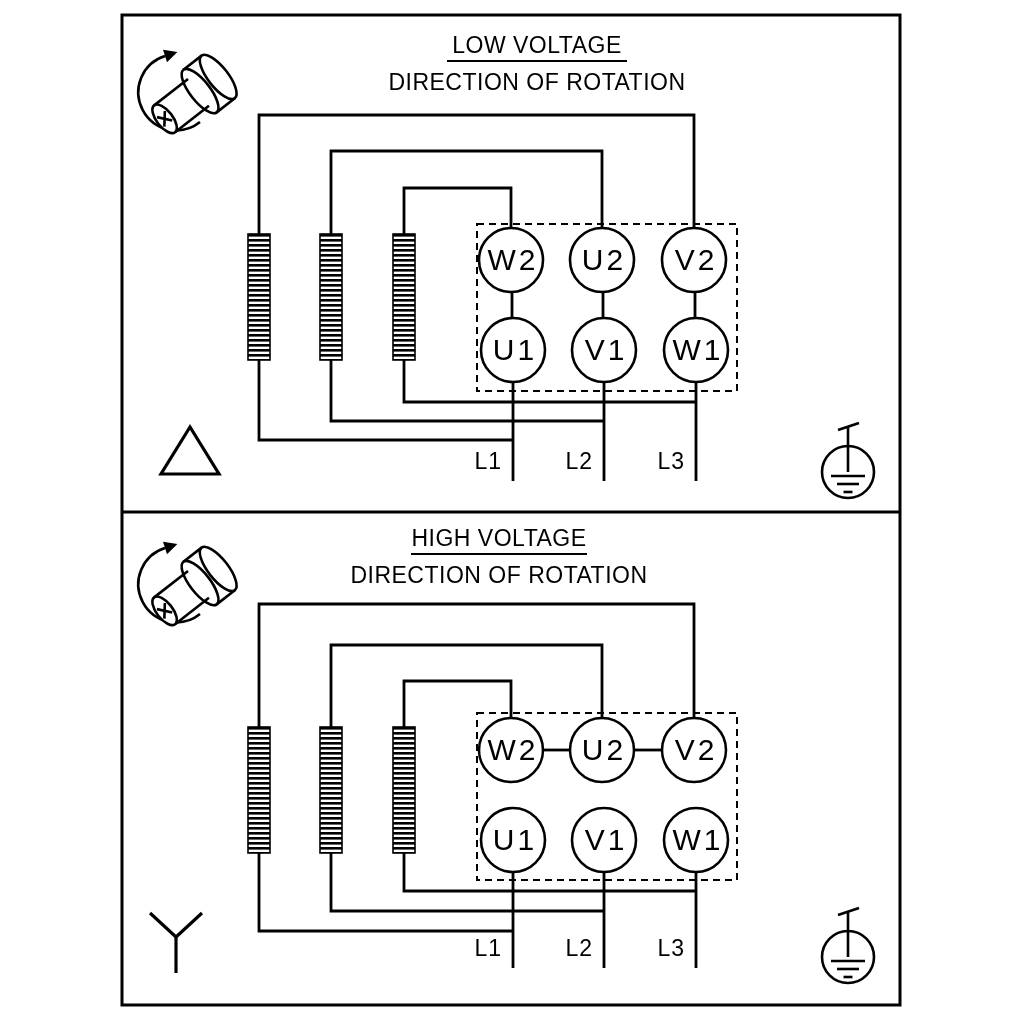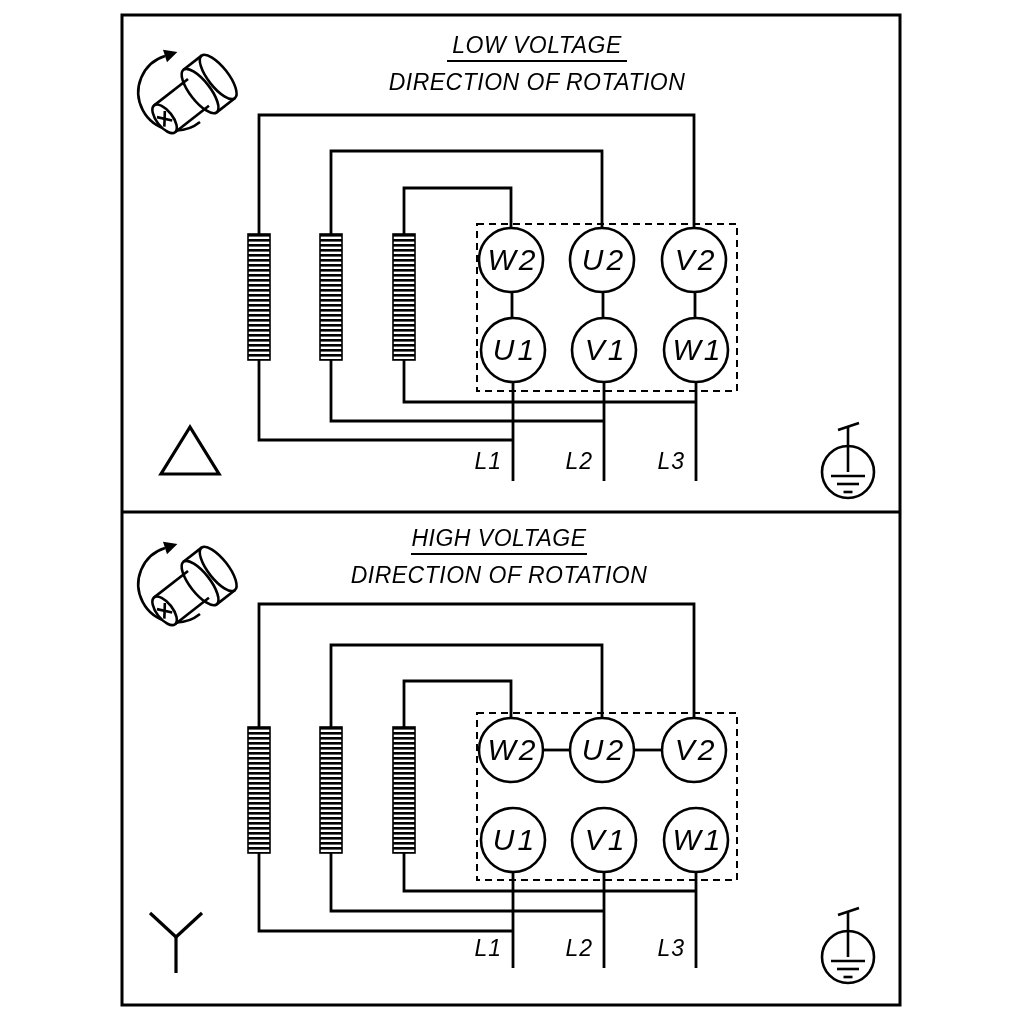--- a/index.html
+++ b/index.html
@@ -1,21 +1,20 @@
 <!DOCTYPE html>
 <html><head>
 <meta charset="utf-8">
 <style>
   html, body { margin: 0; padding: 0; background: #ffffff; }
   .stage {
     width: 1024px; height: 1024px;
     background: #ffffff;
     position: relative; overflow: hidden;
     font-family: "Liberation Sans", "DejaVu Sans", sans-serif;
-    font-style: italic;
   }
   svg { display: block; }
   svg text {
     font-family: "Liberation Sans", "DejaVu Sans", sans-serif;
     fill: #000000;
   }
   .title-text    { font-size: 23px; letter-spacing: 0.5px; }
   .terminal-text { font-size: 30px; letter-spacing: 3px; }
   .supply-text   { font-size: 23px; letter-spacing: 1px; }
   .wire   { fill: none; stroke: #000000; stroke-width: 2.8; }

